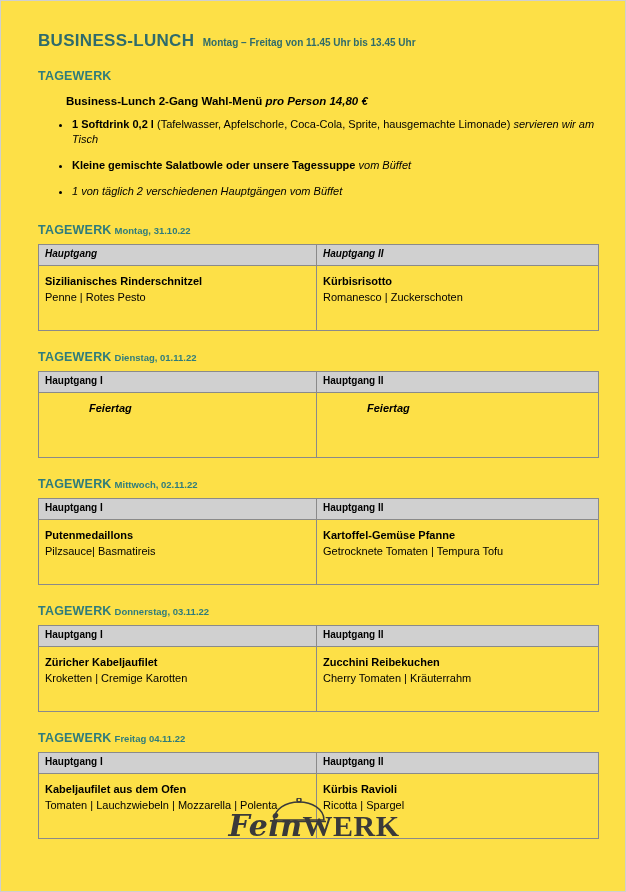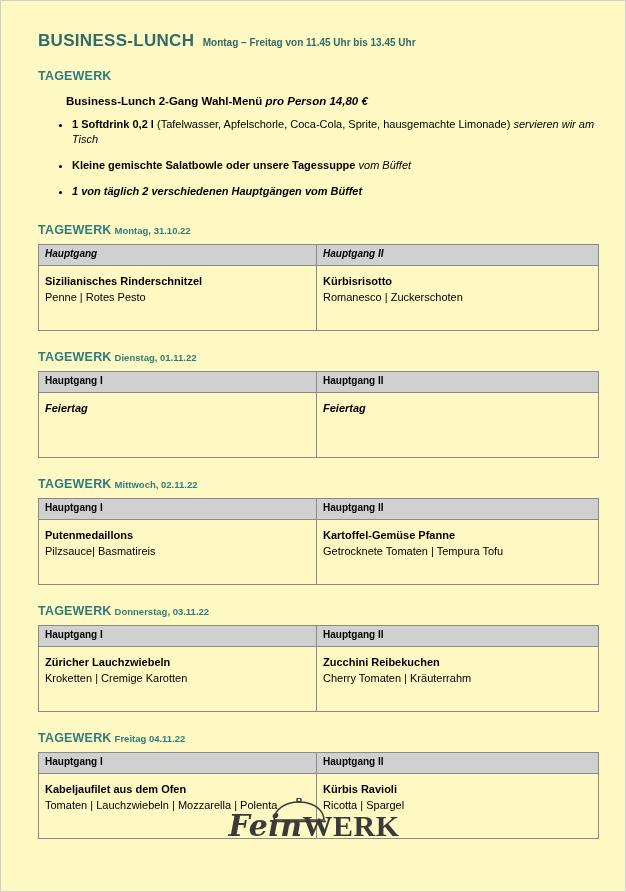--- a/index.html
+++ b/index.html
@@ -15,21 +15,21 @@
     position: relative;
     overflow: hidden;
   }
   .page {
     position: absolute;
     left: 0; top: 0;
     width: 626px;
     height: 892px;
     box-sizing: border-box;
     border: 1px solid #cfcfcf;
-    background: #fef9c3;
+    background: #fde047;
   }
   .content {
     position: absolute;
     left: 37px;
     top: 30px;
     width: 560px;
   }
   
   .doc-header {
     margin-bottom: 18px;
@@ -77,21 +77,21 @@
     margin-bottom: 11px;
     line-height: 1.35;
   }
   ul.intro-list li .b {
     font-weight: bold;
   }
   ul.intro-list li .i {
     font-style: italic;
   }
   ul.intro-list li .bi {
-    font-weight: bold;
+    font-weight: normal;
     font-style: italic;
   }
   
   .day-block {
     margin-top: 16px;
   }
   .day-heading {
     margin-bottom: 6px;
     white-space: nowrap;
   }
@@ -137,20 +137,21 @@
     font-size: 11px;
     font-weight: bold;
     line-height: 1.45;
   }
   .dish-sides {
     font-size: 11px;
     line-height: 1.45;
   }
   .dish-name.italic {
     font-style: italic;
+    margin-left: 44px;
   }
   
   .tbl-first col.c1 { width: 278px; }
   .tbl-first col.c2 { width: 282px; }
   .tbl-std col.c1 { width: 278px; }
   .tbl-std col.c2 { width: 282px; }
   
   .footer {
     position: absolute;
     left: 0;
@@ -320,21 +321,21 @@
           </colgroup>
         <thead>
           <tr>
             <th>Hauptgang I</th>
             <th>Hauptgang II</th>
           </tr>
         </thead>
         <tbody>
           <tr>
             <td>
-              <div class="dish-name">Züricher Lauchzwiebeln</div>
+              <div class="dish-name">Züricher Kabeljaufilet</div>
               <div class="dish-sides">Kroketten | Cremige Karotten</div>
             </td>
             <td>
               <div class="dish-name">Zucchini Reibekuchen</div>
               <div class="dish-sides">Cherry Tomaten | Kräuterrahm</div>
             </td>
           </tr>
         </tbody>
       </table>
     </div>

